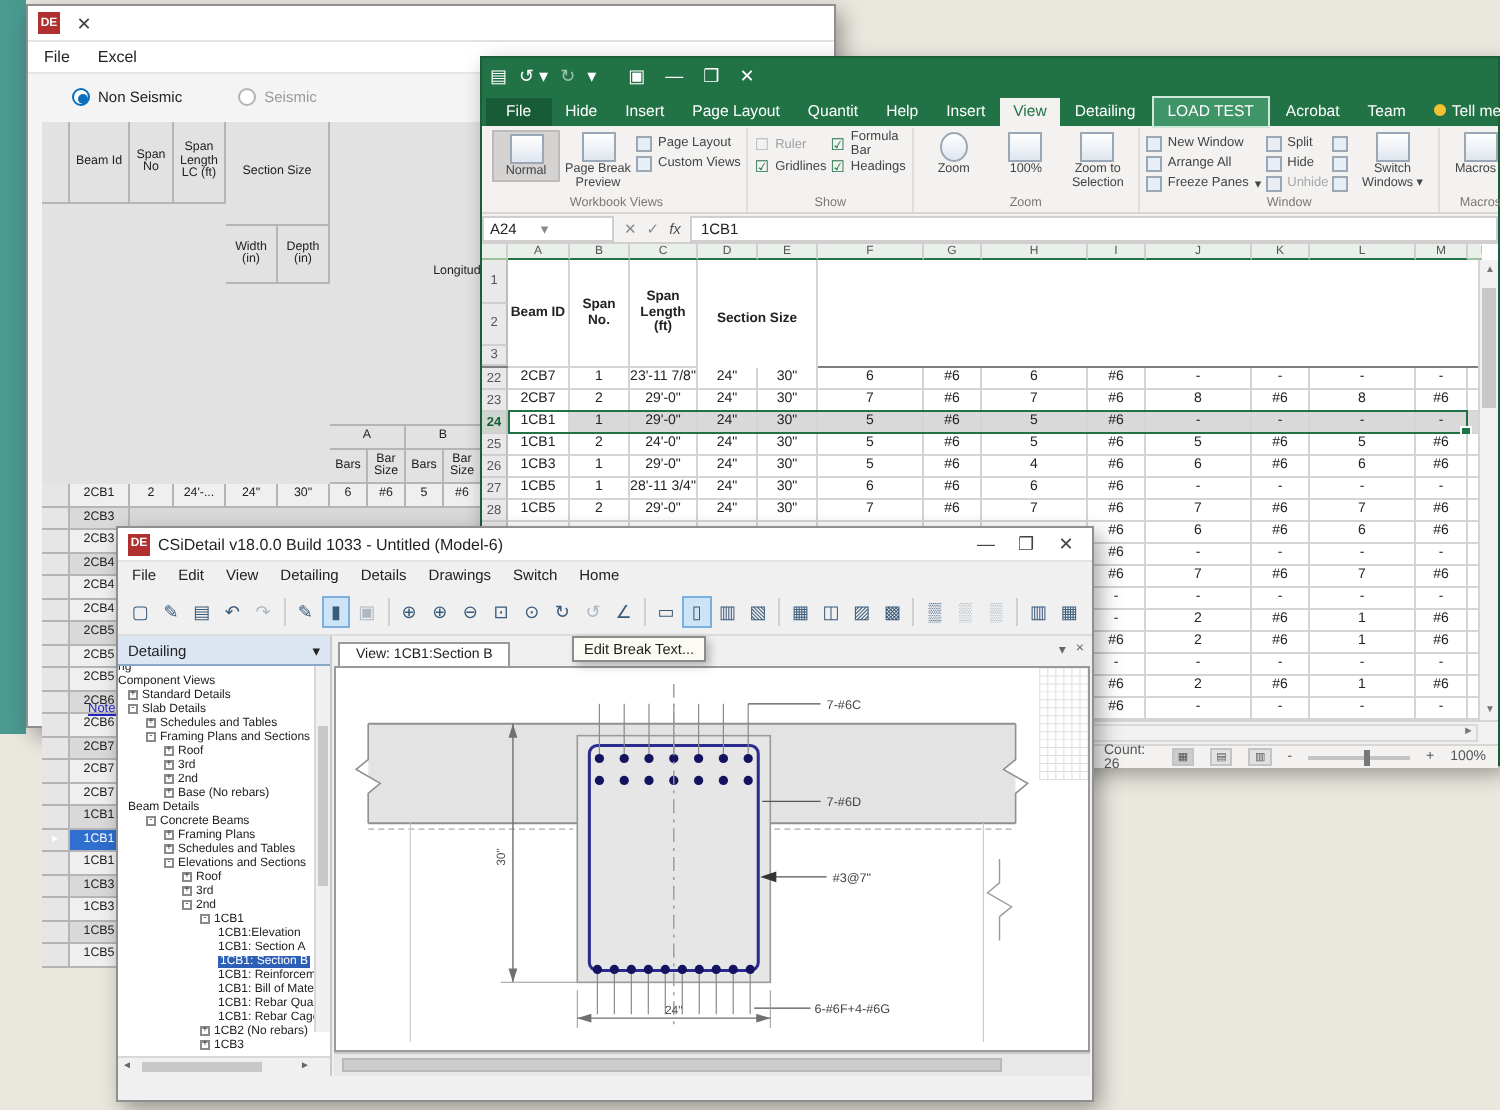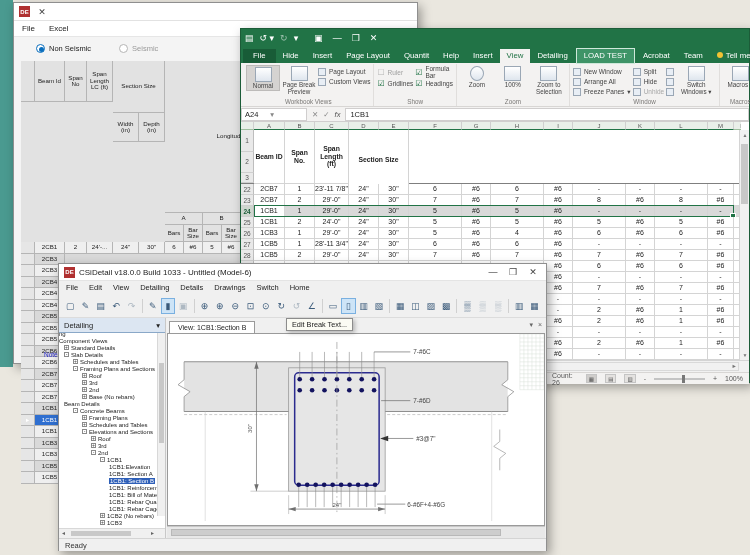--- a/index.html
+++ b/index.html
@@ -1210,17 +1210,14 @@
             <polyline points="16,28 16,46 10,51 22,58 16,63 16,78" fill="#fff" stroke="#8f8f8f" stroke-width="0.8"></polyline>
             <polyline points="338,28 338,46 332,51 344,58 338,63 338,78" fill="#fff" stroke="#8f8f8f" stroke-width="0.8"></polyline>
             <polyline points="330,96 330,108 324,113 336,120 330,125 330,137" fill="none" stroke="#9a9a9a" stroke-width="0.7"></polyline>
           </svg>
       </div>
       <div class="cs-hbar">
           <span class="th"></span>
         </div>
     </div>
   </div>
-  <div class="cs-status">
-      <span>Ready</span>
-    </div>
   <div id="tooltip">Edit Break Text...</div>
 </section>
 
 </body></html>

